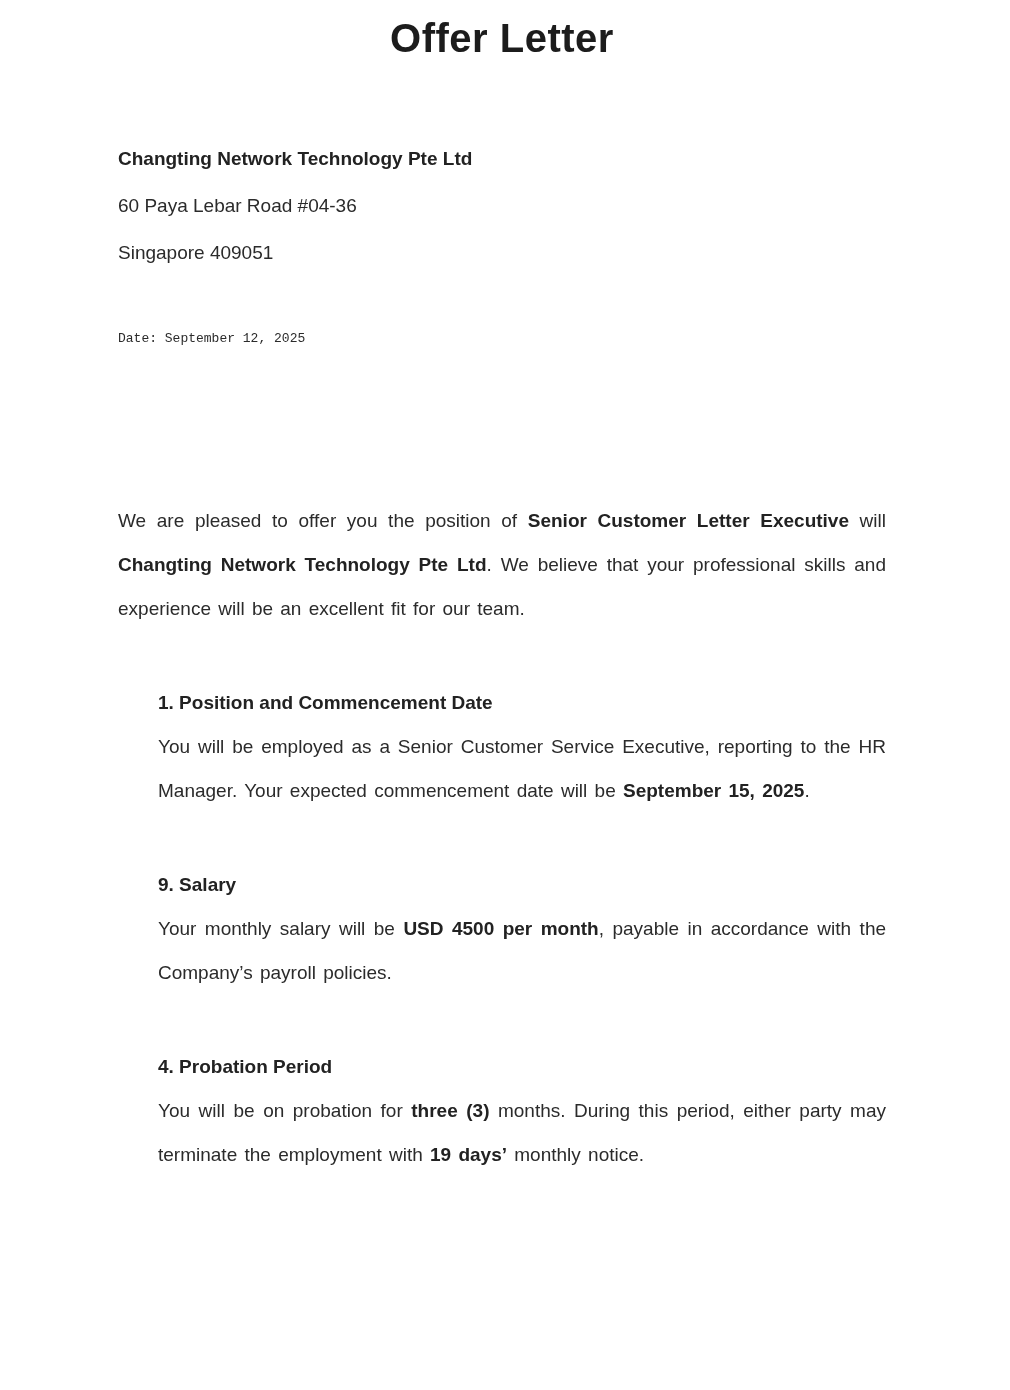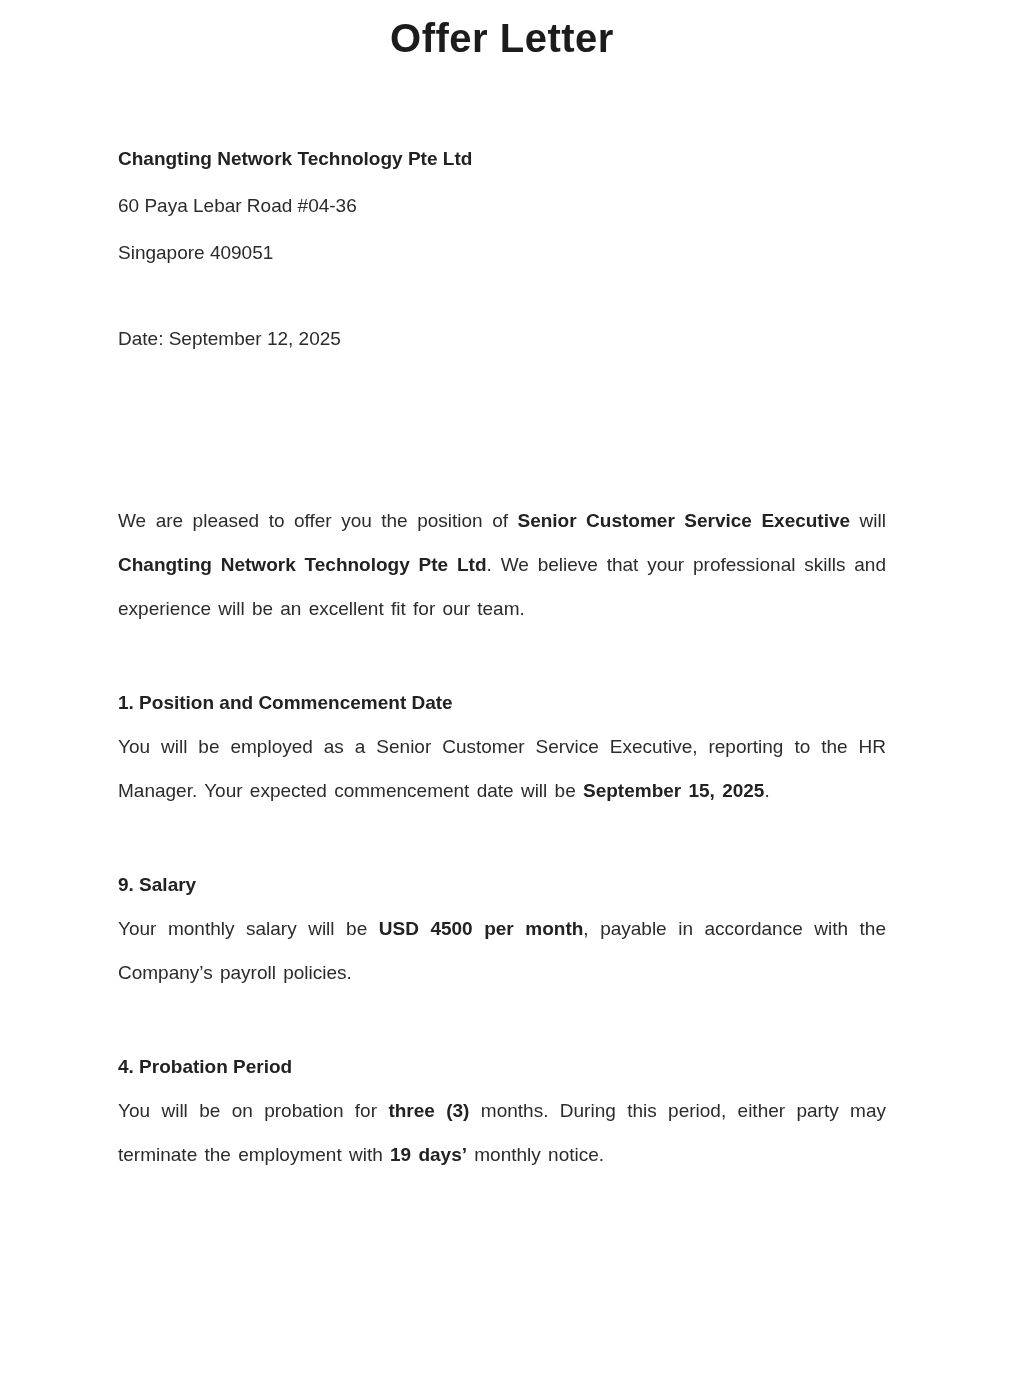--- a/index.html
+++ b/index.html
@@ -28,31 +28,32 @@
   .company-block {
     margin-top: 73px;
   }
   .company-block p {
     font-size: 19px;
     line-height: 47px;
   }
   .company-name { font-weight: 700; color: #222222; }
   .date-line {
     margin-top: 41px;
-    font-size: 19px;
+    font-size: 13px;
     line-height: 44px;
+    font-family: Liberation Mono, monospace;
   }
   .para {
     font-size: 19px;
     line-height: 44px;
     text-align: justify;
     word-spacing: 2px;
   }
   .intro { margin-top: 138px; }
-  .section { margin-top: 50px; }
+  .section { margin-top: 50px; margin-left: 40px; }
   .section-heading {
     font-size: 19px;
     line-height: 44px;
     font-weight: 700;
     color: #222222;
   }
   .para b, .para strong { font-weight: 700; color: #222222; }
 </style>
 </head>
 <body>
@@ -62,21 +63,21 @@
   <h1 class="doc-title">Offer Letter</h1>
 
   <div class="company-block">
     <p class="company-name">Changting Network Technology Pte Ltd</p>
     <p>60 Paya Lebar Road #04-36</p>
     <p>Singapore 409051</p>
   </div>
 
   <p class="date-line">Date: September 12, 2025</p>
 
-  <p class="para intro"><span>We are pleased to offer you the position of </span><b>Senior Customer Service Executive</b><span> will </span><b>Changting Network Technology Pte Ltd</b><span>. We believe that your professional skills and experience will be an excellent fit for our team.</span></p>
+  <p class="para intro"><span>We are pleased to offer you the position of </span><b>Senior Customer Letter Executive</b><span> will </span><b>Changting Network Technology Pte Ltd</b><span>. We believe that your professional skills and experience will be an excellent fit for our team.</span></p>
 
   <div class="section">
     <p class="section-heading">1. Position and Commencement Date</p>
     <p class="para"><span>You will be employed as a Senior Customer Service Executive, reporting to the HR Manager. Your expected commencement date will be </span><b>September 15, 2025</b><span>.</span></p>
   </div>
 
   <div class="section">
     <p class="section-heading">9. Salary</p>
     <p class="para"><span>Your monthly salary will be </span><b>USD 4500 per month</b><span>, payable in accordance with the Company’s payroll policies.</span></p>
   </div>

